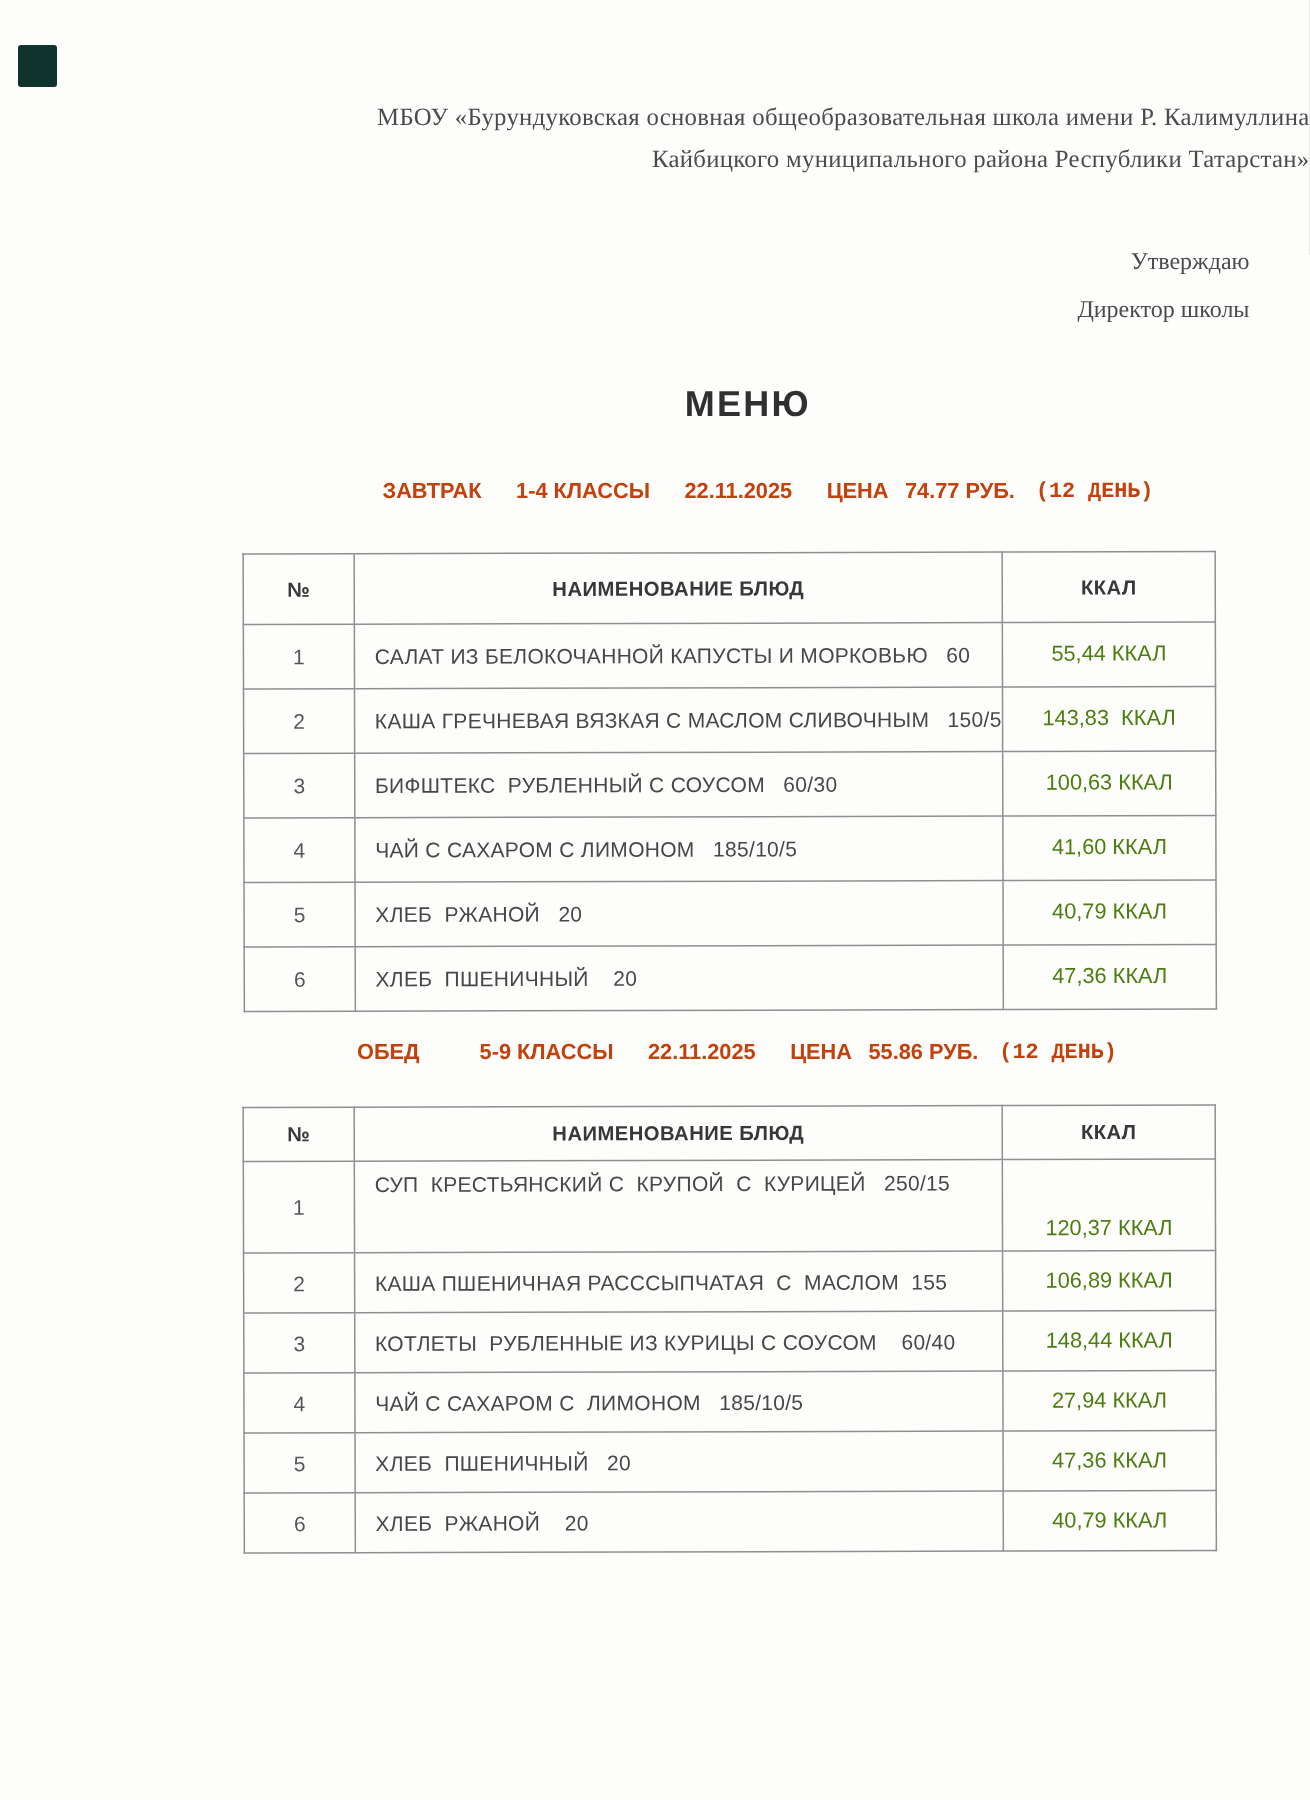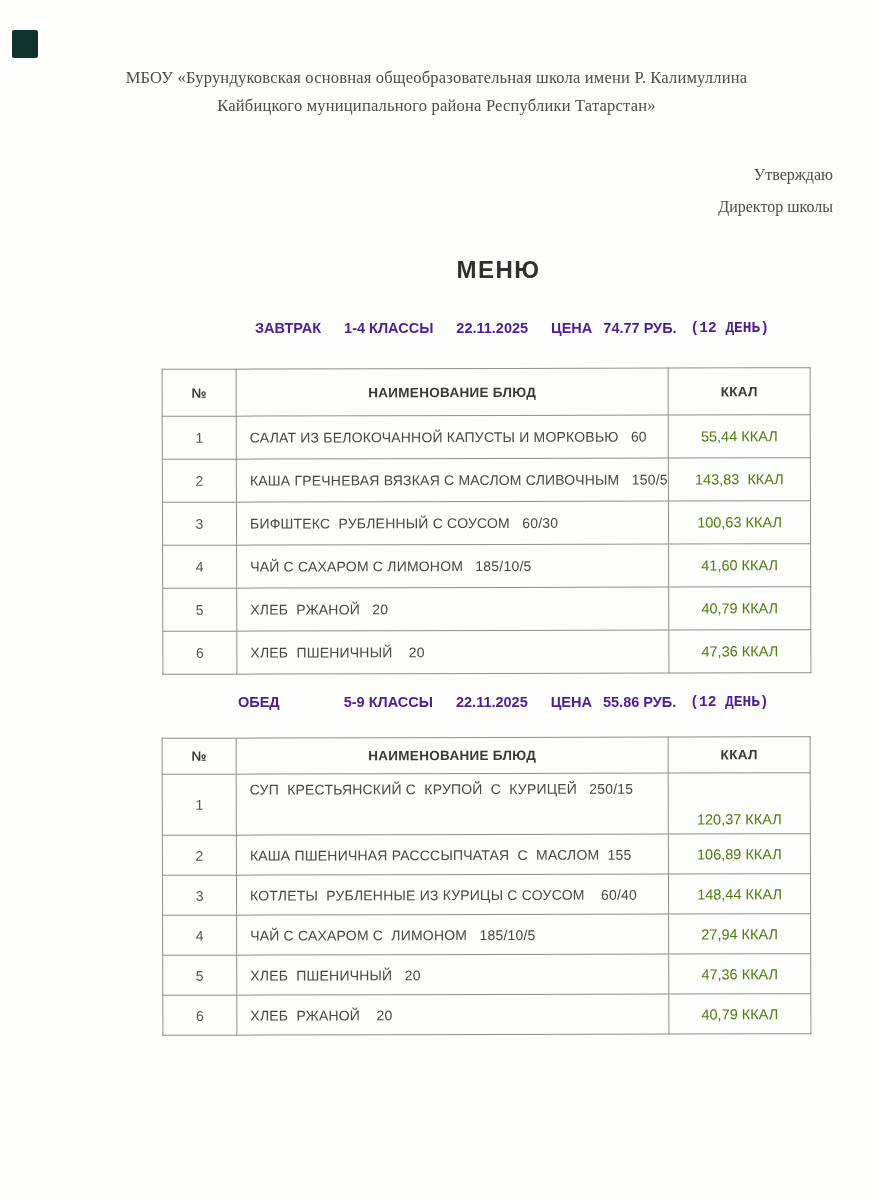--- a/index.html
+++ b/index.html
@@ -6,48 +6,48 @@
   .sheet {
     position:relative; width:873px; height:1200px; margin:0 auto;
     background:#fdfdfc; overflow:hidden;
     font-family:"Liberation Sans", sans-serif; color:#454545;
   }
   
   .scan-mark { position:absolute; top:30px; left:12px; width:26px; height:28px;
     background:#11332e; border-radius:2px; }
 
   .school {
-    position:absolute; top:64px; left:0; right:0; text-align:center;
+    position:absolute; top:64px; left:0; right:0; text-align:right;
     font-family:"Liberation Serif", serif; font-size:16.5px; line-height:1.7;
     color:#4b4b4b; letter-spacing:.2px;
   }
 
   .approve {
     position:absolute; top:166px; right:40px; text-align:right;
     font-family:"Liberation Serif", serif; font-size:16px; color:#4b4b4b;
   }
   .approve .a1 { margin-bottom:14px; }
   .approve .a2 { margin-bottom:4px; }
   .sig-line { display:flex; align-items:flex-end; justify-content:flex-end; gap:7px; }
   .sig-underline { border-bottom:1.5px solid #4b4b5a; display:inline-block; }
   .director-sig { width:72px; height:36px; margin-bottom:-5px; }
 
   .title {
     position:absolute; top:256px; left:0; right:0; text-align:center;
     transform:translateX(62px);
     font-size:24px; font-weight:bold; letter-spacing:1.5px; color:#303030;
   }
 
-  .section-line { position:absolute; display:flex; font-size:14.5px; font-weight:bold; color:#4c1d95; white-space:pre; }
+  .section-line { position:absolute; display:flex; font-size:14.5px; font-weight:bold; color:#c2410c; white-space:pre; }
   #sec0 { top:320px; left:255px; }
   #sec1 { top:694px; left:238px; }
   .section-line span { margin-right:23px; }
   .section-line .price-label { margin-right:11px; }
   .section-line .price { margin-right:14px; }
-  #sec1 .meal { margin-right:64px; }
+  #sec1 .meal { margin-right:40px; }
   .section-line span:last-child { margin-right:0;font-family:Liberation Mono, monospace; }
 
   table.menu-table {
     position:absolute; left:162px; width:648px; border-collapse:collapse;
     table-layout:fixed; color:#474747; transform:rotate(-0.15deg);
   }
   #table0 { top:368px; }
   #table1 { top:737px; }
   .menu-table th, .menu-table td { border:1.4px solid #8f8f8f; overflow:hidden; }
   .menu-table th { font-size:13.5px; font-weight:bold; color:#383838; letter-spacing:.3px; }

